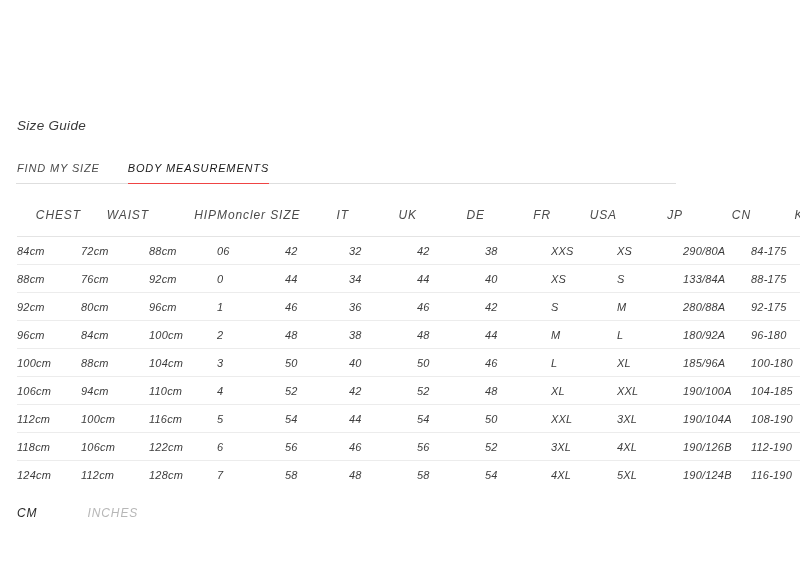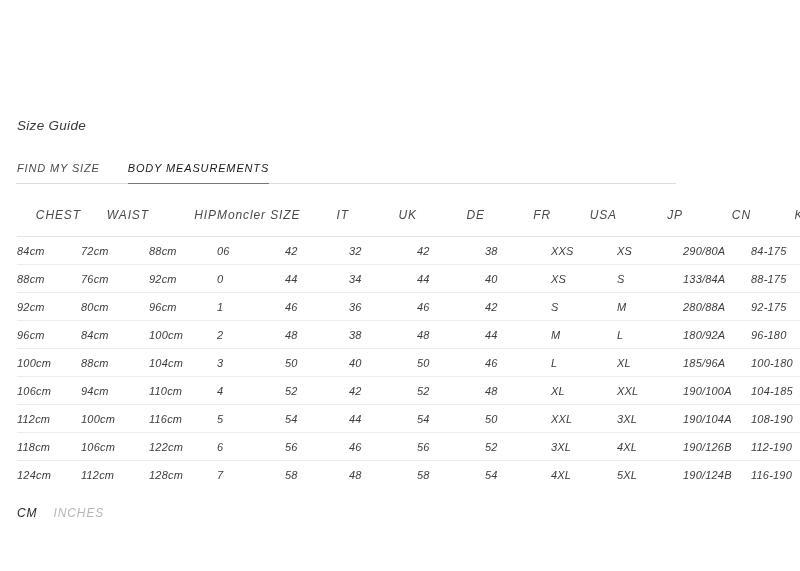--- a/index.html
+++ b/index.html
@@ -108,21 +108,21 @@
     display: flex;
     align-items: center;
   }
   .unit {
     font-size: 12px;
     letter-spacing: 0.9px;
     margin-right: 16px;
     cursor: pointer;
   }
   .unit.active { color: #2b2b2b; }
-  .unit.inactive { color: #b7b7b7; }
+  .unit.inactive { color: #b7b7b7; margin-left: 34px; }
 </style>
 </head>
 <body>
 
 <div class="page">
   <div class="content">
 
     <h1 class="page-title">Size Guide</h1>
 
     <div class="tabs">

